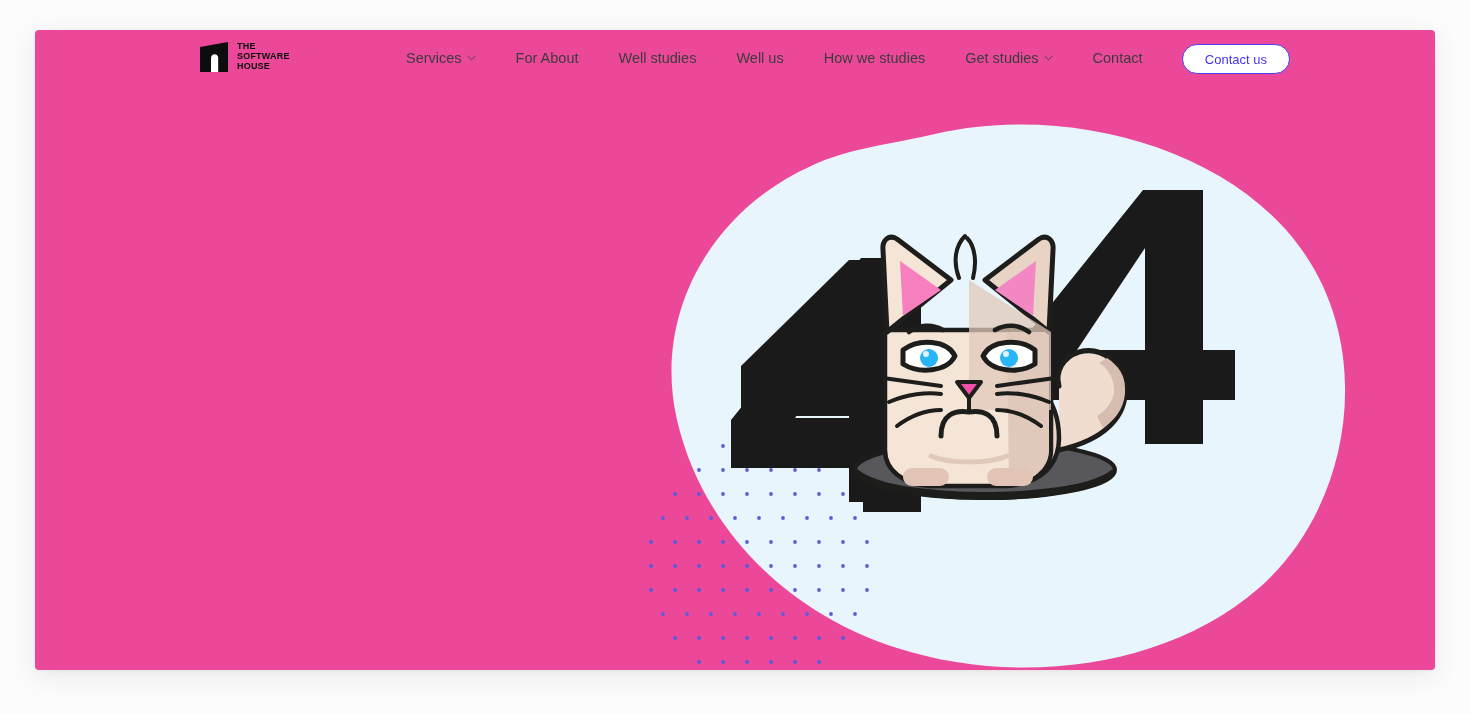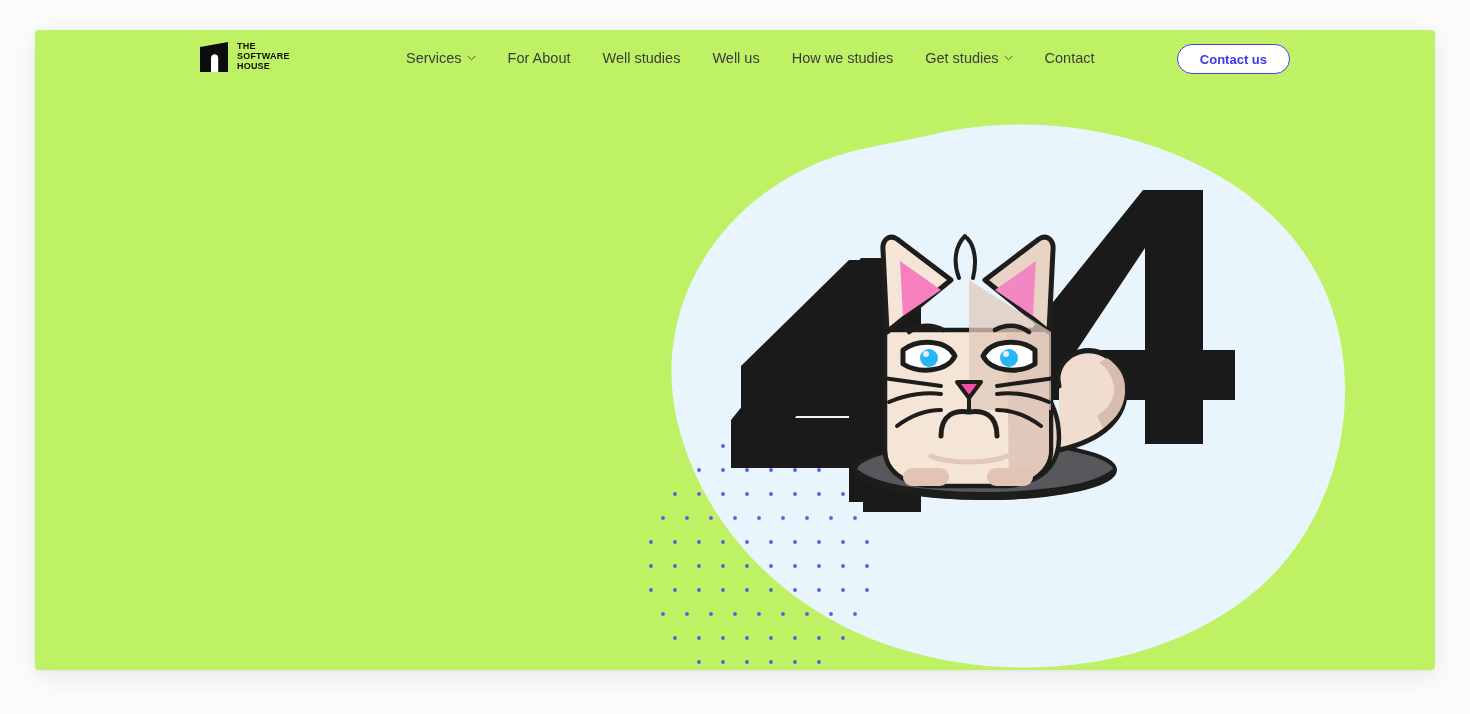--- a/index.html
+++ b/index.html
@@ -12,21 +12,21 @@
   }
   .page-wrap {
     position: relative;
     width: 1470px; height: 714px;
     background: #fcfcfc;
   }
   .browser-card {
     position: absolute;
     left: 35px; top: 30px;
     width: 1400px; height: 640px;
-    background: #bef264;
+    background: #ec4899;
     border-radius: 4px;
     box-shadow: 0 6px 26px rgba(60,60,70,0.10), 0 1px 3px rgba(60,60,70,0.06);
     overflow: hidden;
   }
 
   
   .site-header {
     position: absolute;
     left: 0; top: 0;
     width: 1400px; height: 56px;
@@ -50,21 +50,21 @@
     color: #0d0d0d;
     text-transform: uppercase;
     white-space: pre-line;
   }
 
   .main-nav {
     position: absolute;
     left: 357px; top: 16px;
     display: flex;
     align-items: flex-start;
-    gap: 4px;
+    gap: 12px;
   }
   .nav-item {
     display: flex;
     align-items: center;
     gap: 5px;
     font-size: 14.5px;
     color: #3c3c3c;
     text-decoration: none;
     padding: 4px 14px;
     white-space: nowrap;
@@ -77,21 +77,21 @@
     right: 145px; top: 14px;
     display: inline-flex;
     align-items: center;
     justify-content: center;
     height: 30px;
     padding: 0 22px;
     border: 1.4px solid #4c3bf7;
     border-radius: 20px;
     color: #4235f0;
     font-size: 13px;
-    font-weight: bold;
+    font-weight: normal;
     background: #ffffff;
     text-decoration: none;
     cursor: pointer;
     white-space: nowrap;
   }
 
   
   .hero-copy {
     position: absolute;
     left: 143px; top: 218px;

